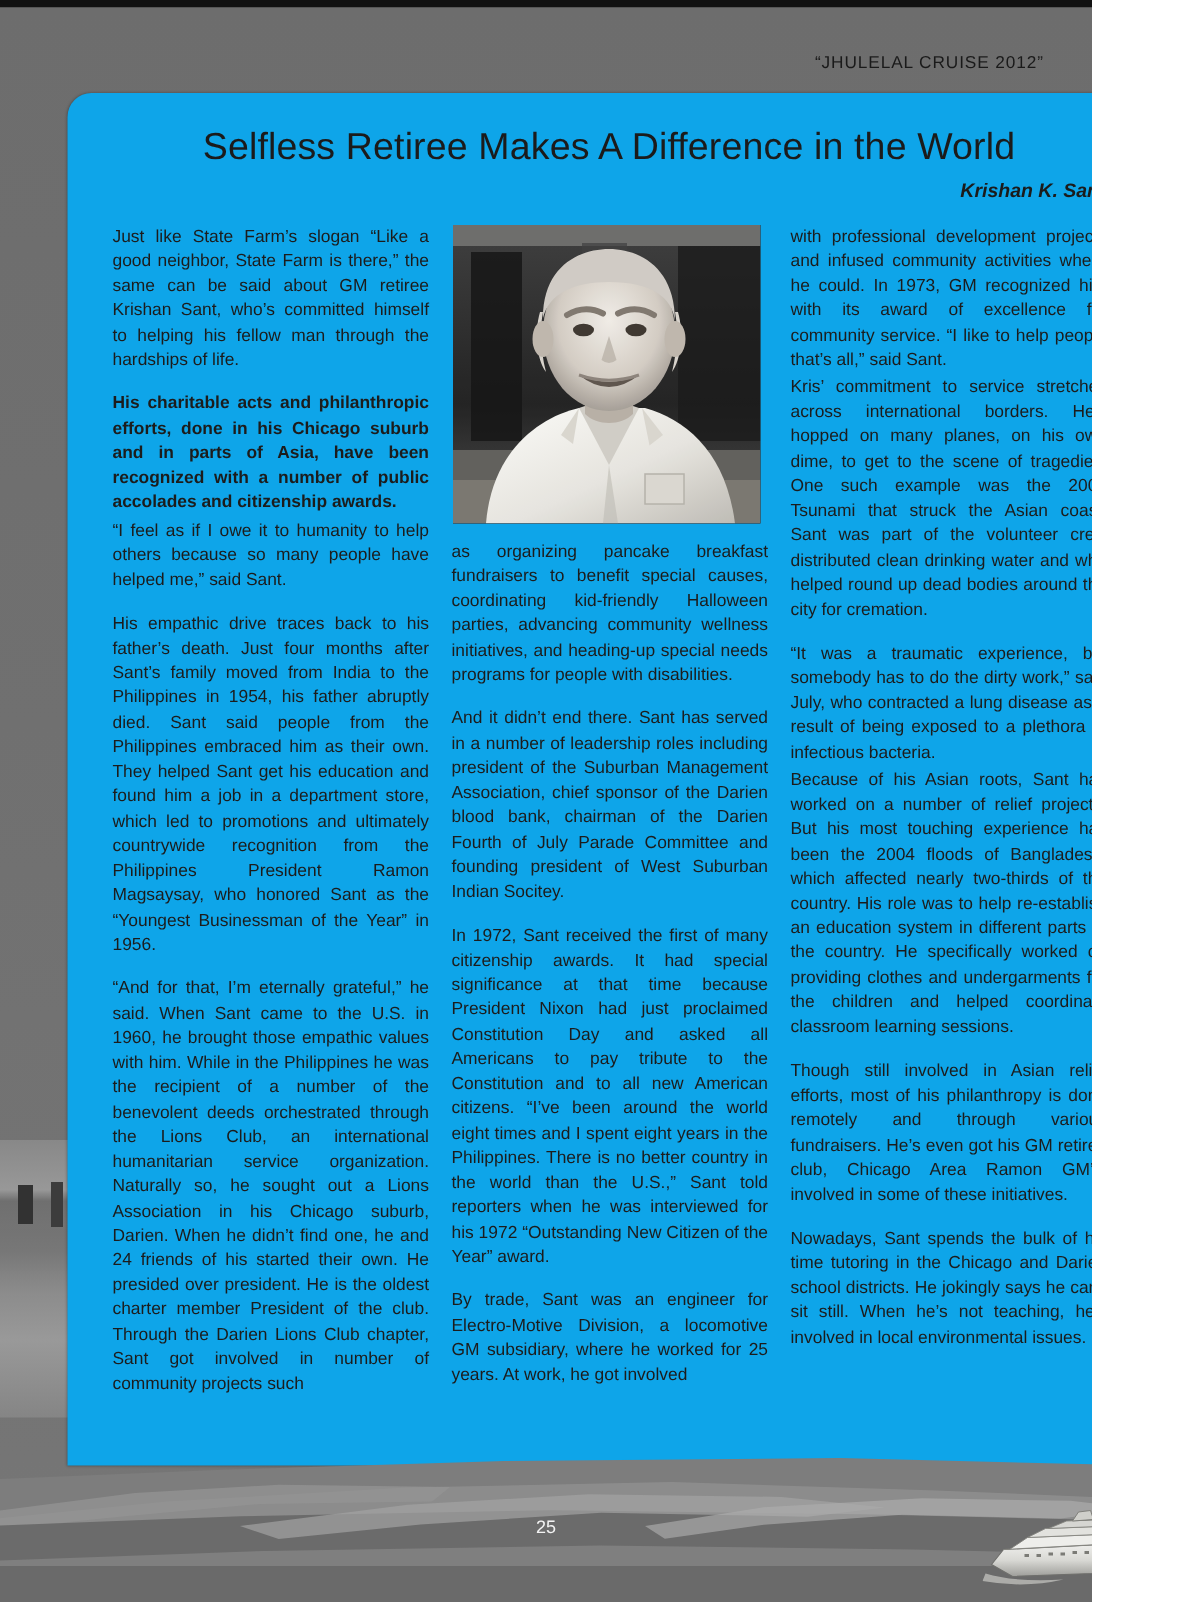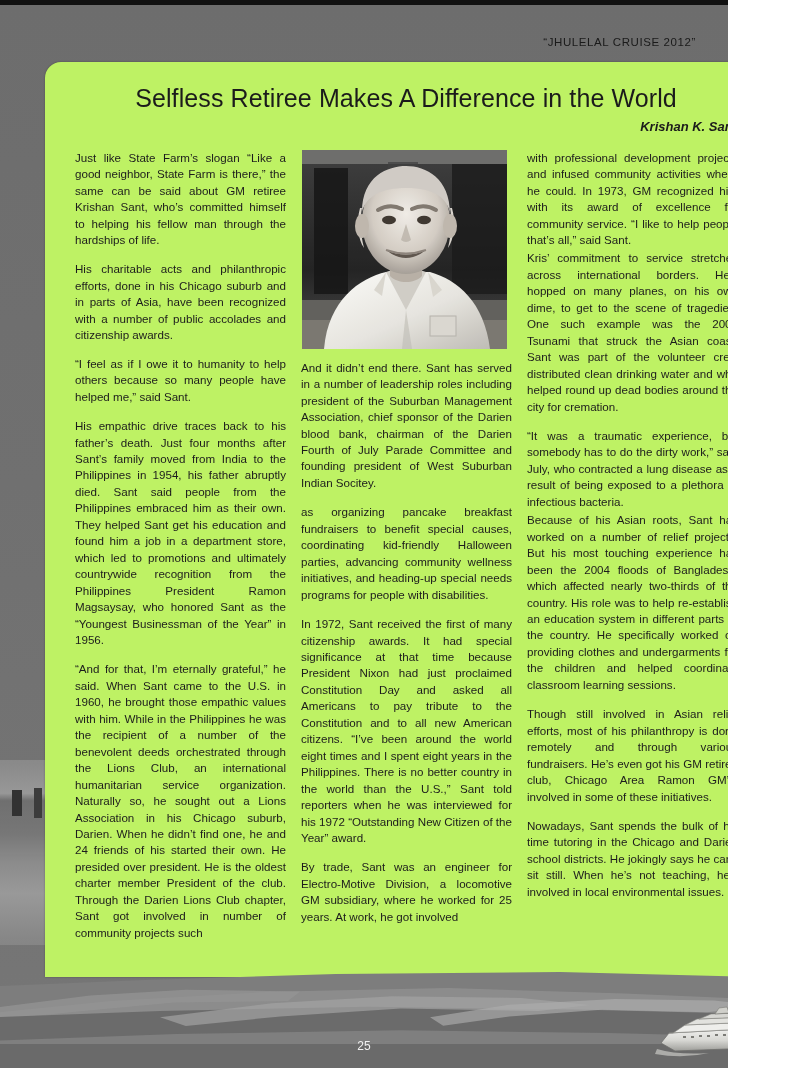--- a/index.html
+++ b/index.html
@@ -134,21 +134,21 @@
     font-family: "Liberation Sans", sans-serif;
     white-space: nowrap;
   }
 
   
   #sheet {
     position: absolute;
     left: 45px; top: 62px;
     width: 722px;
     height: 915px;
-    background: #bef264;
+    background: #0ea5e9;
     border-radius: 16px 16px 0 0;
     box-shadow: 0 0 2px rgba(0,0,0,.35);
     overflow: hidden;
   }
   #sheet-inner {
     padding: 22px 30px 0 30px;
   }
 
   h1.article-title {
     margin: 0;
@@ -201,21 +201,20 @@
 
   
   .page-number {
     position: absolute;
     left: 0; right: 0;
     top: 1011px;
     text-align: center;
     font-size: 12px;
     color: #f2f2f2;
     font-family: "Liberation Sans", sans-serif;
-    margin-top: 28px;
   }
 </style>
 </head>
 <body>
 
 <div id="page">
 
   <div class="bg-top-black"></div>
   <div class="bg-gray"></div>
   <div class="bg-dock-photo"></div>
@@ -226,21 +225,21 @@
     <div id="sheet-inner">
 
       <h1 class="article-title">Selfless Retiree Makes A Difference in the World</h1>
 
       <div class="byline">Krishan K. Sant</div>
 
       <div class="columns">
 
         <div class="col">
           <p>Just like State Farm’s slogan “Like a good neighbor, State Farm is there,” the same can be said about GM retiree Krishan Sant, who’s committed himself to helping his fellow man through the hardships of life.</p>
-          <p style="margin-bottom:12px;">His charitable acts and philanthropic efforts, done in his Chicago suburb and in parts of Asia, have been recognized with a number of public accolades and citizenship awards.</p>
+          <p style="margin-bottom:2px;font-weight:bold;">His charitable acts and philanthropic efforts, done in his Chicago suburb and in parts of Asia, have been recognized with a number of public accolades and citizenship awards.</p>
           <p>“I feel as if I owe it to humanity to help others because so many people have helped me,” said Sant.</p>
           <p>His empathic drive traces back to his father’s death. Just four months after Sant’s family moved from India to the Philippines in 1954, his father abruptly died. Sant said people from the Philippines embraced him as their own. They helped Sant get his education and found him a job in a department store, which led to promotions and ultimately countrywide recognition from the Philippines President Ramon Magsaysay, who honored Sant as the “Youngest Businessman of the Year” in 1956.</p>
           <p>“And for that, I’m eternally grateful,” he said. When Sant came to the U.S. in 1960, he brought those empathic values with him. While in the Philippines he was the recipient of a number of the benevolent deeds orchestrated through the Lions Club, an international humanitarian service organization. Naturally so, he sought out a Lions Association in his Chicago suburb, Darien. When he didn’t find one, he and 24 friends of his started their own. He presided over president. He is the oldest charter member President of the club. Through the Darien Lions Club chapter, Sant got involved in number of community projects such</p>
         </div>
 
         <div class="col">
 
           <div class="photo">
             <svg width="205" height="199" viewBox="0 0 205 199">
               <defs>
@@ -295,22 +294,22 @@
               <path d="M84 100 q20 16 40 0 q-20 9 -40 0 Z" fill="#5a5149"></path>
               <path d="M84 100 q20 7 40 0" stroke="#8a8178" stroke-width="2" fill="none"></path>
 
               <ellipse cx="60" cy="76" rx="7" ry="12" fill="#bdb5ab"></ellipse>
               <ellipse cx="148" cy="76" rx="7" ry="12" fill="#bdb5ab"></ellipse>
 
               <rect x="0" y="0" width="205" height="199" fill="#ffffff" opacity="0.03"></rect>
             </svg>
           </div>
 
+          <p>as organizing pancake breakfast fundraisers to benefit special causes, coordinating kid-friendly Halloween parties, advancing community wellness initiatives, and heading-up special needs programs for people with disabilities.</p>
           <p>And it didn’t end there. Sant has served in a number of leadership roles including president of the Suburban Management Association, chief sponsor of the Darien blood bank, chairman of the Darien Fourth of July Parade Committee and founding president of West Suburban Indian Socitey.</p>
-          <p>as organizing pancake breakfast fundraisers to benefit special causes, coordinating kid-friendly Halloween parties, advancing community wellness initiatives, and heading-up special needs programs for people with disabilities.</p>
           <p>In 1972, Sant received the first of many citizenship awards. It had special significance at that time because President Nixon had just proclaimed Constitution Day and asked all Americans to pay tribute to the Constitution and to all new American citizens. “I’ve been around the world eight times and I spent eight years in the Philippines. There is no better country in the world than the U.S.,” Sant told reporters when he was interviewed for his 1972 “Outstanding New Citizen of the Year” award.</p>
           <p>By trade, Sant was an engineer for Electro-Motive Division, a locomotive GM subsidiary, where he worked for 25 years. At work, he got involved</p>
         </div>
 
         <div class="col">
           <p style="margin-bottom:2px;">with professional development projects and infused community activities where he could. In 1973, GM recognized him with its award of excellence for community service. “I like to help people that’s all,” said Sant.</p>
           <p>Kris’ commitment to service stretches across international borders. He’s hopped on many planes, on his own dime, to get to the scene of tragedies. One such example was the 2004 Tsunami that struck the Asian coast. Sant was part of the volunteer crew distributed clean drinking water and who helped round up dead bodies around the city for cremation.</p>
           <p style="margin-bottom:2px;">“It was a traumatic experience, but somebody has to do the dirty work,” said July, who contracted a lung disease as a result of being exposed to a plethora of infectious bacteria.</p>
           <p>Because of his Asian roots, Sant has worked on a number of relief projects. But his most touching experience has been the 2004 floods of Bangladesh, which affected nearly two-thirds of the country. His role was to help re-establish an education system in different parts of the country. He specifically worked on providing clothes and undergarments for the children and helped coordinate classroom learning sessions.</p>
           <p>Though still involved in Asian relief efforts, most of his philanthropy is done remotely and through various fundraisers. He’s even got his GM retiree club, Chicago Area Ramon GM’s, involved in some of these initiatives.</p>

